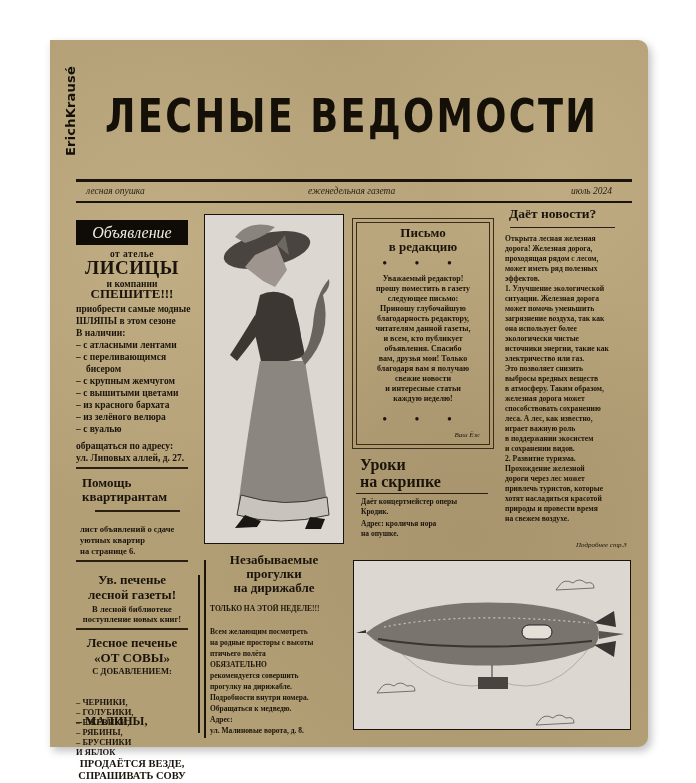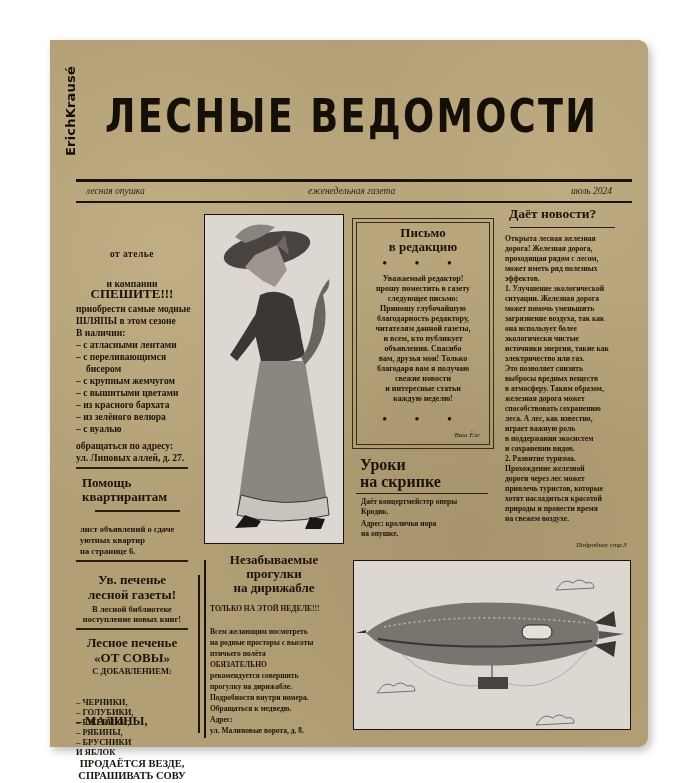--- a/index.html
+++ b/index.html
@@ -55,21 +55,23 @@
 
   <div class="brand">ErichKrausé</div>
   <div class="title">ЛЕСНЫЕ ВЕДОМОСТИ</div>
 
   <div class="rule" style="left:26px; top:139px; width:556px; height:2.5px;"></div>
   <div class="dateline" style="left:36px;">лесная опушка</div>
   <div class="dateline" style="left:258px;">еженедельная газета</div>
   <div class="dateline" style="left:521px;">июль 2024</div>
   <div class="rule" style="left:26px; top:161px; width:556px; height:1.5px;"></div>
 
+  <div class="ad-tag">Объявление</div>
   <div class="col-text small" style="left:26px; top:208px; width:112px; font-size:9.5px; letter-spacing:0.5px;">от ателье</div>
+  <div class="col-text h-bold" style="left:20px; top:217px; width:124px; font-size:19px; letter-spacing:0.5px;">ЛИСИЦЫ</div>
   <div class="col-text small" style="left:26px; top:238px; width:112px; font-size:9.5px;">и компании</div>
   <div class="col-text h-bold" style="left:26px; top:246px; width:112px; font-size:13px;">СПЕШИТЕ!!!</div>
   <div class="list" style="top:263px; font-size:9.5px;">приобрести самые модные</div>
   <div class="list" style="top:275px; font-size:9.5px;">ШЛЯПЫ в этом сезоне</div>
   <div class="list" style="top:287px; font-size:9.5px;">В наличии:</div>
   <div class="list" style="top:299px; font-size:9.5px;">– с атласными лентами</div>
   <div class="list" style="top:311px; font-size:9.5px;">– с переливающимся</div>
   <div class="list" style="top:323px; font-size:9.5px; left:36px;">   бисером</div>
   <div class="list" style="top:335px; font-size:9.5px;">– с крупным жемчугом</div>
   <div class="list" style="top:347px; font-size:9.5px;">– с вышитыми цветами</div>

